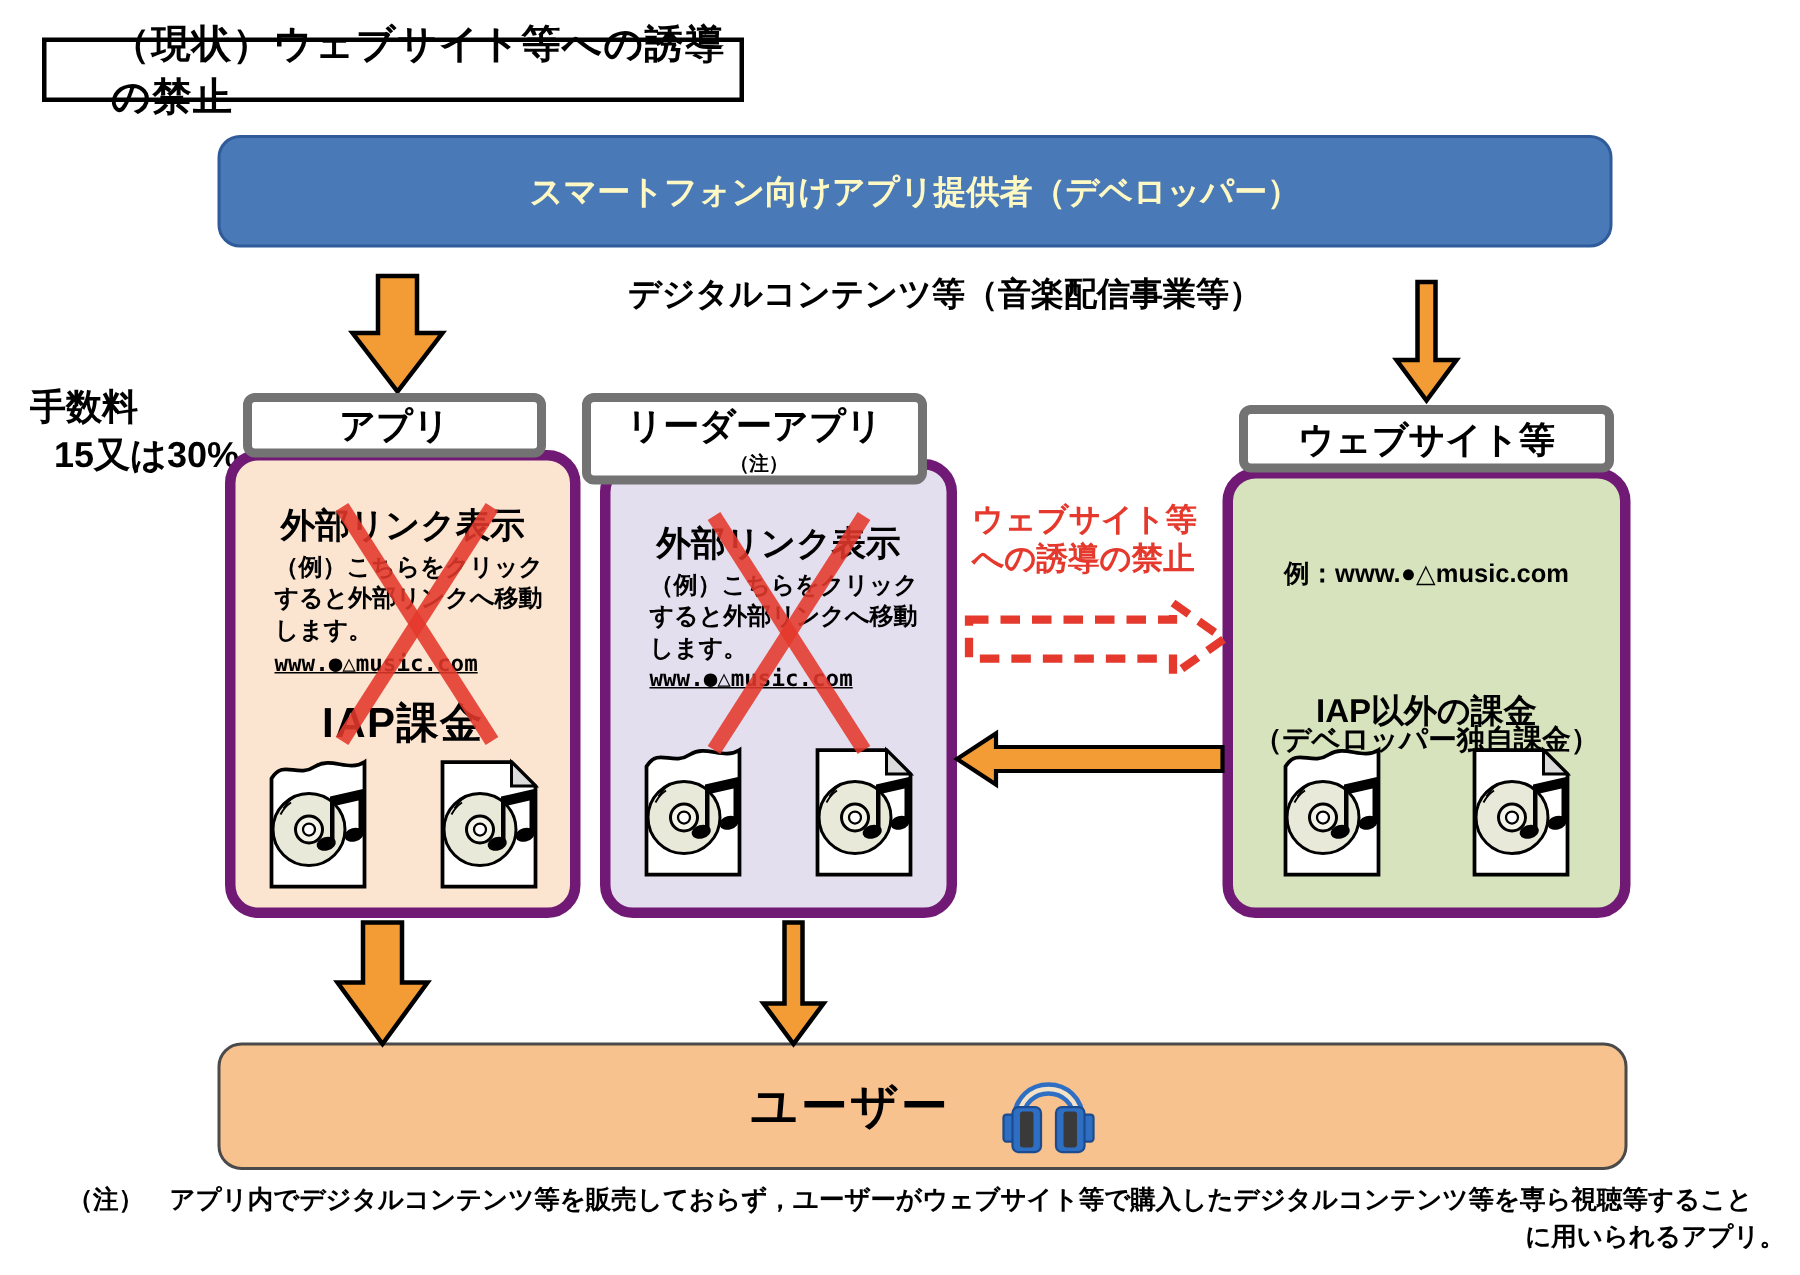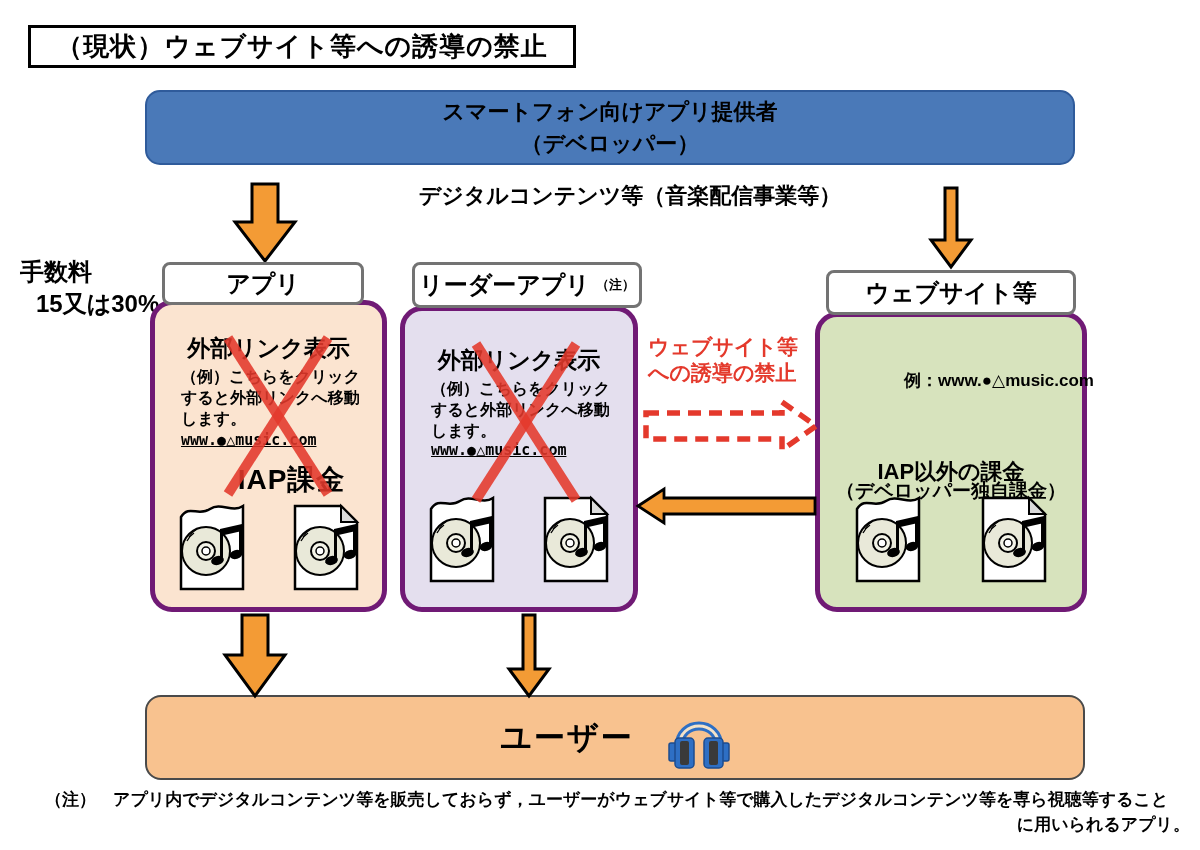--- a/index.html
+++ b/index.html
@@ -9,60 +9,60 @@
     --box-reader-bg:#E4DFEE;
     --box-website-bg:#D7E3BD;
     --arrow-orange:#F39B35;
     --user-banner-bg:#F8C28F;
     --prohibition-red:#E4392C;
   }
   *{box-sizing:border-box;}
   body{margin:0;background:#fff;font-family:"Liberation Sans","DejaVu Sans",sans-serif;}
   .page{position:relative;width:1200px;height:850px;background:#fff;overflow:hidden;font-weight:bold;color:#000;}
 
-  .title-box{position:absolute;left:28px;top:25px;width:548px;height:43px;border:3px solid #000;background:#fff;
-    display:flex;align-items:center;justify-content:center;font-size:26px;letter-spacing:1px;}
+  .title-box{position:absolute;left:28px;top:25px;width:468px;height:43px;border:3px solid #000;background:#fff;
+    display:flex;align-items:center;justify-content:center;font-size:26px;letter-spacing:1px;padding-left:43px;}
 
   .banner-blue{position:absolute;left:145px;top:90px;width:930px;height:75px;background:var(--banner-blue);
-    border:2px solid var(--banner-blue-border);border-radius:15px;color:#000000;display:flex;flex-direction:column;
+    border:2px solid var(--banner-blue-border);border-radius:15px;color:#fef9c3;display:flex;flex-direction:row;
     align-items:center;justify-content:center;font-size:22px;line-height:1.45;}
 
   .content-label{position:absolute;left:145px;top:181px;width:970px;text-align:center;font-size:22px;}
 
   .fee-label{position:absolute;left:20px;top:256px;font-size:24px;line-height:1.35;}
   .fee-label .l2{padding-left:16px;}
 
-  .box{position:absolute;border:5px solid #701a75;border-radius:22px;z-index:1;}
+  .box{position:absolute;border:7px solid #701a75;border-radius:22px;z-index:1;}
   .box-app{left:150px;top:300px;width:237px;height:312px;background:var(--box-app-bg);}
   .box-reader{left:400px;top:306px;width:238px;height:306px;background:var(--box-reader-bg);}
   .box-website{left:815px;top:312px;width:272px;height:300px;background:var(--box-website-bg);}
 
-  .box-header{position:absolute;background:#fff;border:3px solid #737373;border-radius:8px;z-index:3;
+  .box-header{position:absolute;background:#fff;border:6px solid #737373;border-radius:8px;z-index:3;
     display:flex;align-items:center;justify-content:center;font-size:24px;}
   .hdr-app{left:162px;top:262px;width:202px;height:43px;}
-  .hdr-reader{left:412px;top:262px;width:230px;height:46px;}
+  .hdr-reader{left:388px;top:262px;width:230px;height:61px;flex-direction:column;}
   .hdr-website{left:826px;top:270px;width:250px;height:45px;}
   .hdr-note{font-size:13px;margin-left:6px;}
 
   .link-title{position:absolute;left:0;width:100%;text-align:center;font-size:23px;}
   .link-example{position:absolute;font-size:16px;line-height:1.3;}
   .link-url{position:absolute;font-size:15px;text-decoration:underline;font-family:"DejaVu Sans Mono","Liberation Mono",monospace;}
-  .billing-label{position:absolute;left:0;width:100%;text-align:center;font-size:28px;letter-spacing:1px;margin-left:23px;}
+  .billing-label{position:absolute;left:0;width:100%;text-align:center;font-size:28px;letter-spacing:1px;}
 
   .icons-row{position:absolute;left:0;width:100%;display:flex;justify-content:center;gap:40px;}
   .cdicon{width:74px;height:92px;}
 
   .red-x{position:absolute;z-index:4;}
 
   .prohibition-label{position:absolute;left:648px;top:334px;width:178px;color:var(--prohibition-red);
     font-size:21px;line-height:1.25;z-index:2;}
 
   .svg-abs{position:absolute;z-index:2;}
 
-  .web-example{position:absolute;left:0;width:100%;text-align:center;font-size:17px;margin-left:48px;}
+  .web-example{position:absolute;left:0;width:100%;text-align:center;font-size:17px;}
   .web-billing1{position:absolute;left:0;width:100%;text-align:center;font-size:22px;margin-top:24px;}
   .web-billing2{position:absolute;left:0;width:100%;text-align:center;font-size:19px;margin-top:19px;}
 
   .user-banner{position:absolute;left:145px;top:695px;width:940px;height:85px;background:var(--user-banner-bg);
     border:2px solid #4a4a4a;border-radius:16px;display:flex;align-items:center;justify-content:center;gap:34px;z-index:1;}
   .user-label{font-size:31px;letter-spacing:2px;}
 
   .footnote{position:absolute;left:45px;top:788px;width:1145px;font-size:17px;line-height:1.45;}
   .footnote .l2{padding-left:37px;text-align:right;}
 

